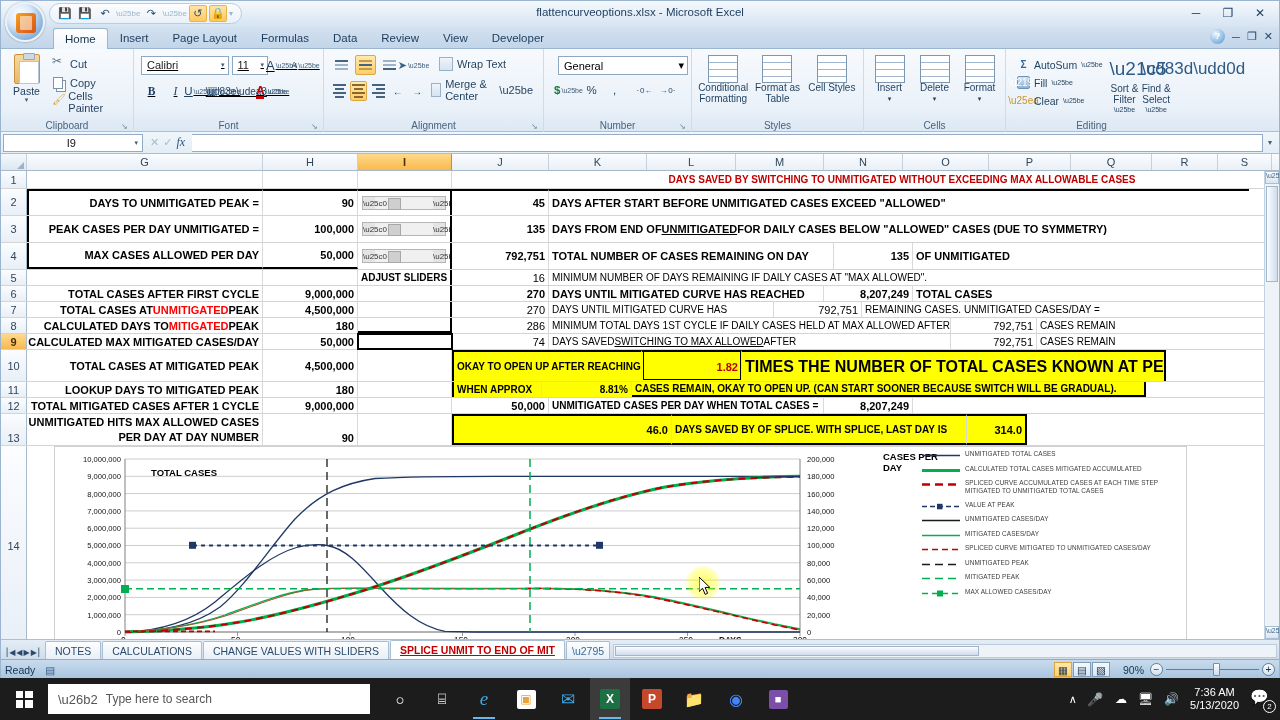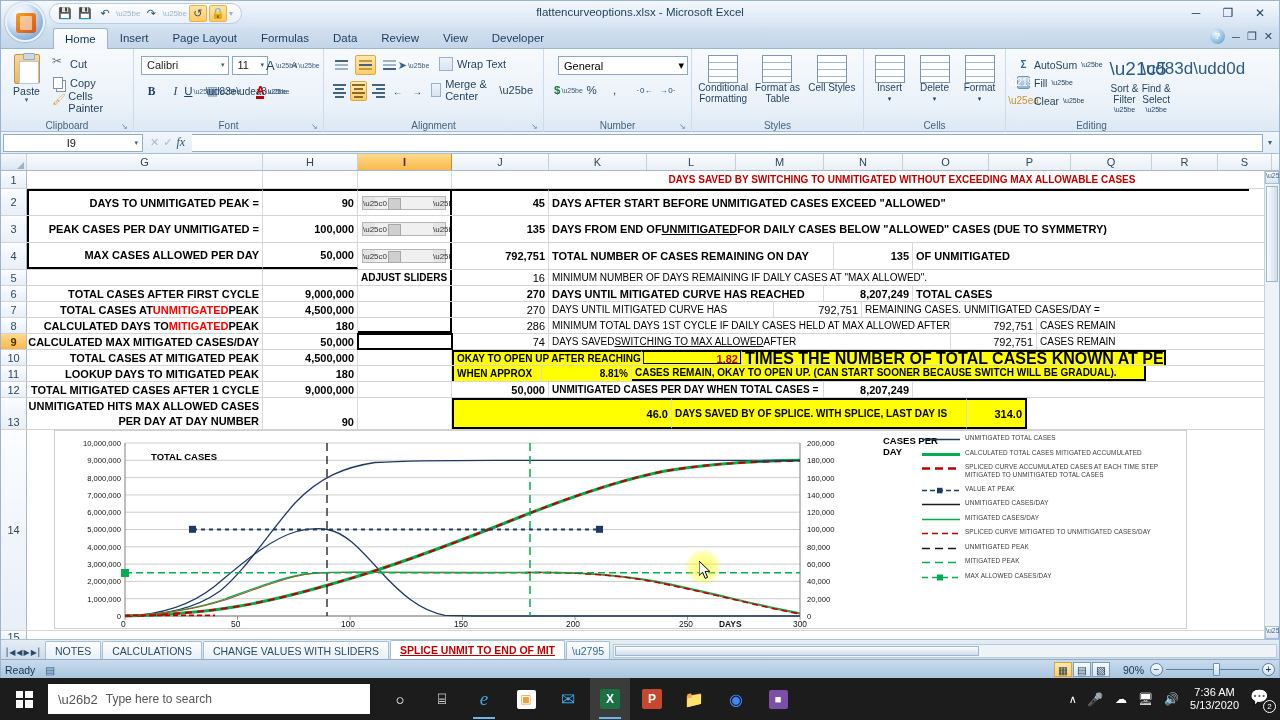--- a/index.html
+++ b/index.html
@@ -367,21 +367,21 @@
           </div>
         <div class="cmd">
             <span class="ci brush"></span>
             <span>Cells Painter</span>
           </div>
       </div>
       <div class="rglabel">Clipboard</div>
       <div class="rgdialog">↘</div>
     </div>
 
-    <div class="rgroup" style="width:190px;">
+    <div class="rgroup" style="width:190px;text-decoration:underline;">
       <div class="fontrow">
         <div class="fsel fname">
             <span>Calibri</span>
             <span class="cv">▾</span>
           </div>
         <div class="fsel fsize">
             <span>11</span>
             <span class="cv">▾</span>
           </div>
         <div class="ibtn">
@@ -762,21 +762,21 @@
           <div class="c" style="width:402px;font-size:10px">
             <span>DAYS SAVED </span>
               <span style="text-decoration:underline">SWITCHING TO MAX ALLOWED</span>
               <span> AFTER</span>
           </div>
           <div class="c r" style="width:86px">792,751</div>
           <div class="c nb" style="width:215px;font-size:10px">CASES REMAIN</div>
         </div>
       </div>
 
-      <div class="row" style="height:16px">
+      <div class="row" style="height:32px">
         <div class="rh">10</div>
         <div class="cells">
           <div class="c r b" style="width:236px">TOTAL CASES AT MITIGATED PEAK</div>
           <div class="c r b" style="width:95px">4,500,000</div>
           <div class="c" style="width:94px"></div>
           <div class="c yel b thick-t thick-l" style="width:190px;font-size:10px">OKAY TO OPEN UP AFTER REACHING</div>
           <div class="c yel b r thick-t" style="width:100px;color:#c00000;outline:1.5px solid #000;outline-offset:-2px">1.82</div>
           <div class="c yel b thick-t thick-r nb" style="width:424px;font-size:16px">TIMES THE NUMBER OF TOTAL CASES KNOWN AT PEAK.</div>
         </div>
       </div>

